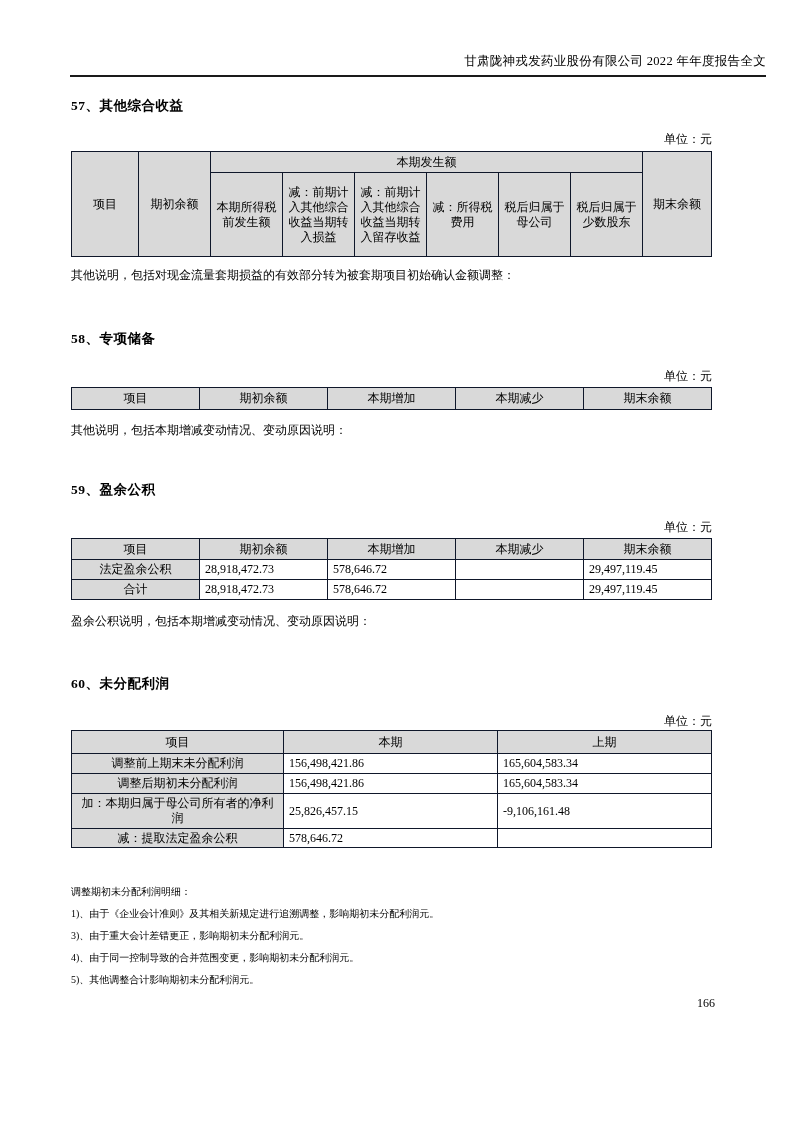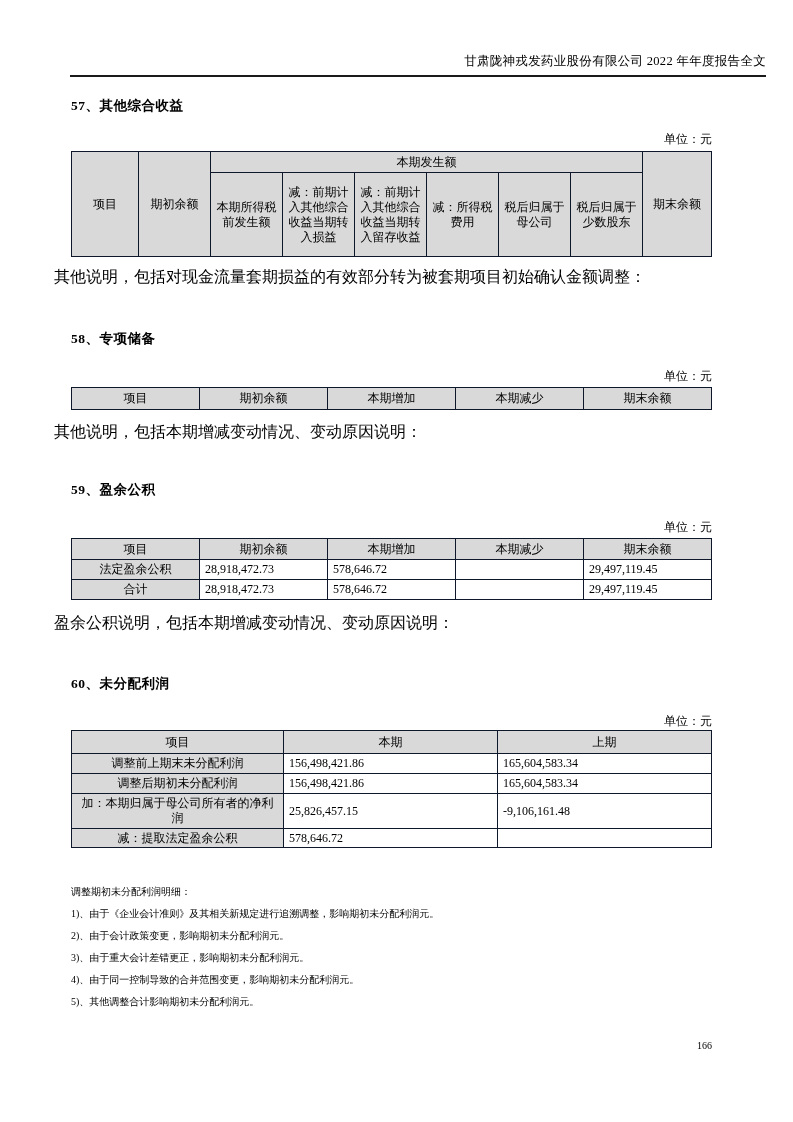--- a/index.html
+++ b/index.html
@@ -20,22 +20,22 @@
   }
   .sec-title{
     position:absolute;left:71px;
     font-size:13.5px;font-weight:bold;letter-spacing:0.5px;
   }
   .unit{
     position:absolute;left:71px;width:641px;
     text-align:right;font-size:12px;
   }
   .note{
-    position:absolute;left:54px;width:690px;
-    font-size:16px;
+    position:absolute;left:71px;width:690px;
+    font-size:12px;
   }
   table{
     position:absolute;left:71px;
     border-collapse:collapse;table-layout:fixed;
     width:641px;font-size:12px;
   }
   td{
     border:1px solid #0f172a;
     padding:1px 5px;
     vertical-align:middle;
@@ -44,22 +44,22 @@
   }
   .hd{background:#d9d9d9;text-align:center;}
   .itemcell{background:#d9d9d9;text-align:center;}
   .num{background:#fff;}
   .blank{background:#fff;}
   .details{
     position:absolute;left:71px;width:690px;
     font-size:10px;line-height:22px;
   }
   .pagenum{
-    position:absolute;left:697px;top:1040px;
-    font-size:10px;
+    position:absolute;left:697px;top:996px;
+    font-size:12px;
   }
 </style>
 </head>
 <body>
 
 <div class="page">
 
   <div class="pageheader">甘肃陇神戎发药业股份有限公司 2022 年年度报告全文</div>
 
   <div class="sec-title" style="top:97px">57、其他综合收益</div>
@@ -193,21 +193,20 @@
       <td class="itemcell">减：提取法定盈余公积</td>
       <td class="num">578,646.72</td>
       <td class="blank"></td>
     </tr>
   </tbody>
     </table>
 
   <div class="details" style="top:881px">
     <div>调整期初未分配利润明细：</div>
     <div>1)、由于《企业会计准则》及其相关新规定进行追溯调整，影响期初未分配利润元。</div>
-    <div>2)、由于会计政策变更，影响期初未分配利润元。</div>
     <div>3)、由于重大会计差错更正，影响期初未分配利润元。</div>
     <div>4)、由于同一控制导致的合并范围变更，影响期初未分配利润元。</div>
     <div>5)、其他调整合计影响期初未分配利润元。</div>
   </div>
 
   <div class="pagenum">166</div>
 
 </div>
 
 </body></html>

